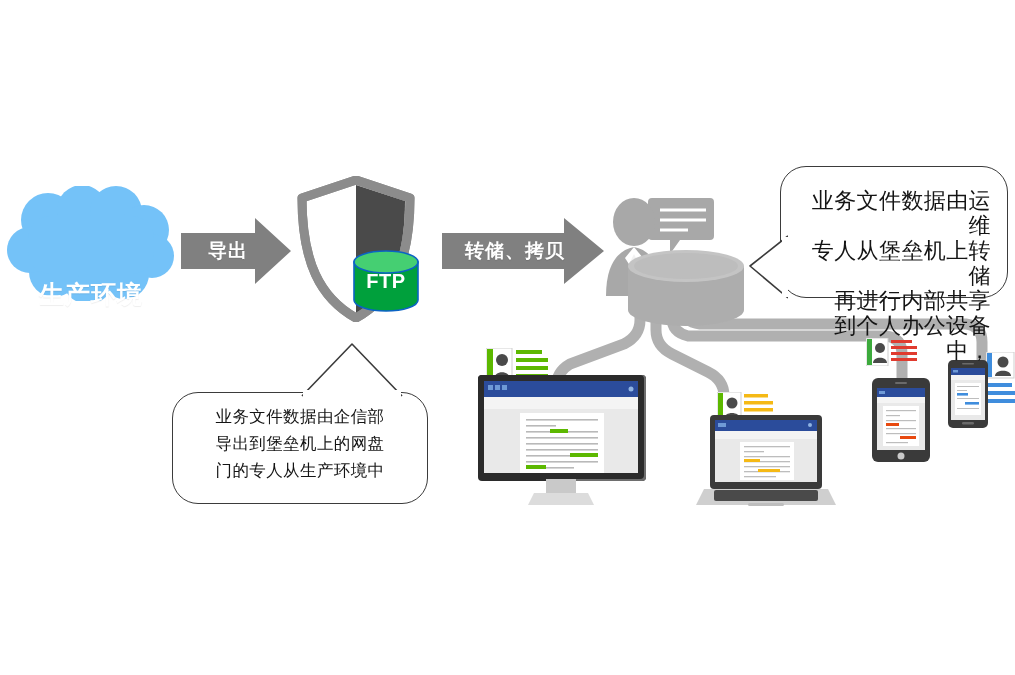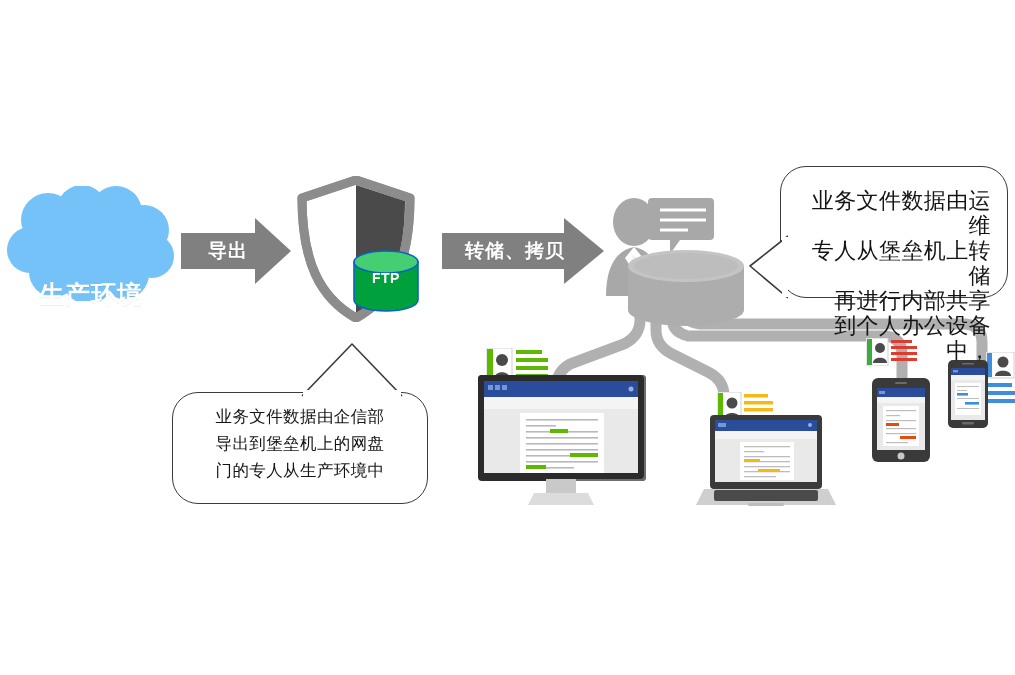--- a/index.html
+++ b/index.html
@@ -30,21 +30,21 @@
     text-shadow:0 1px 1px rgba(0,0,0,.10);
   }
   #arrow1{left:181px;top:216px;width:110px;height:70px;}
   #arrow2{left:428px;top:216px;width:162px;height:70px;margin-left:14px;}
 
   
   #shield{left:292px;top:176px;width:128px;height:146px;}
   #ftp{left:352px;top:250px;width:68px;height:62px;}
   #ftp .ftp-text{
     position:absolute;left:0;top:20px;width:68px;text-align:center;
-    color:#ffffff;font-size:14px;font-weight:bold;letter-spacing:.5px;
+    color:#ffffff;font-size:20px;font-weight:bold;letter-spacing:.5px;
   }
   #bastion-label{
     left:302px;top:330px;width:120px;text-align:center;
     font-size:16px;font-weight:bold;color:#1a1a1a;letter-spacing:.5px;margin-top:44px;
   }
 
   
   #admin{left:600px;top:192px;width:120px;height:110px;}
   #server{left:626px;top:250px;width:120px;height:76px;}
 

